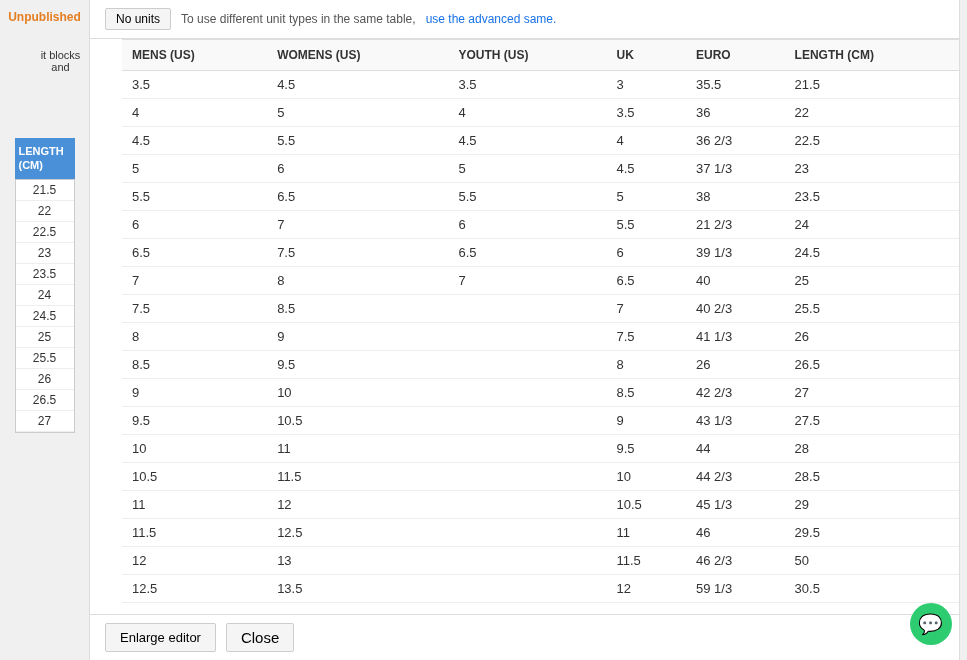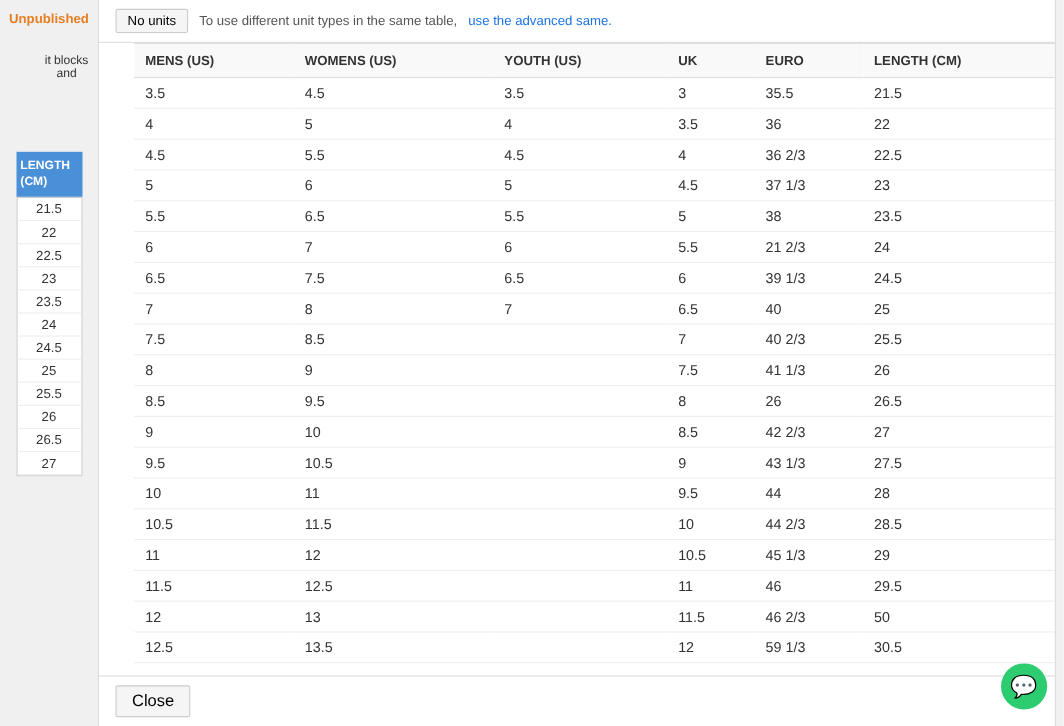--- a/index.html
+++ b/index.html
@@ -398,20 +398,21 @@
             <td></td>
             <td>12</td>
             <td>59 1/3</td>
             <td>30.5</td>
           </tr>
         </tbody>
     </table>
   </div>
 
   <div class="bottom-bar">
+    <button class="enlarge-btn">Enlarge editor</button>
     <button class="close-btn">Close</button>
   </div>
 </div>
 
 <div class="right-border"></div>
 
 <div class="chat-bubble">
   <span>💬</span>
 </div>
 

